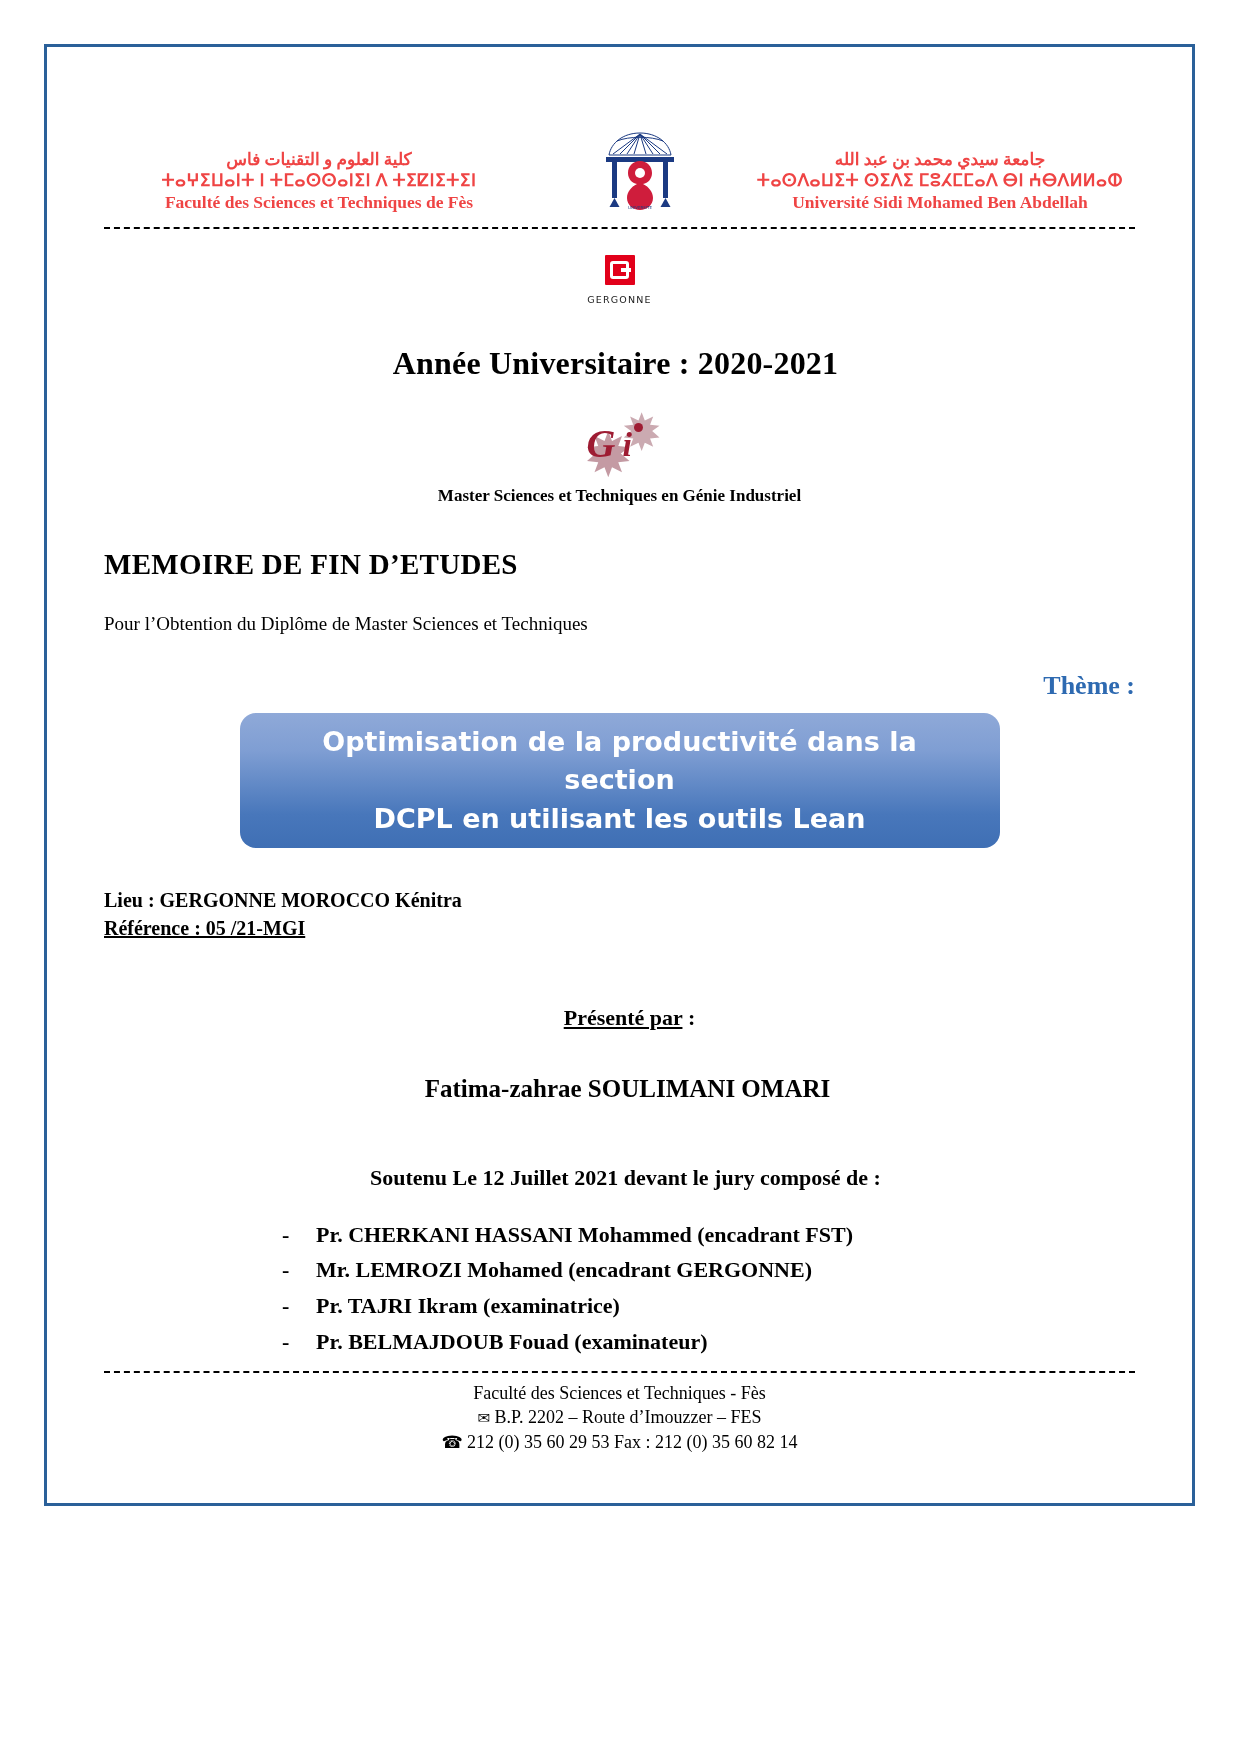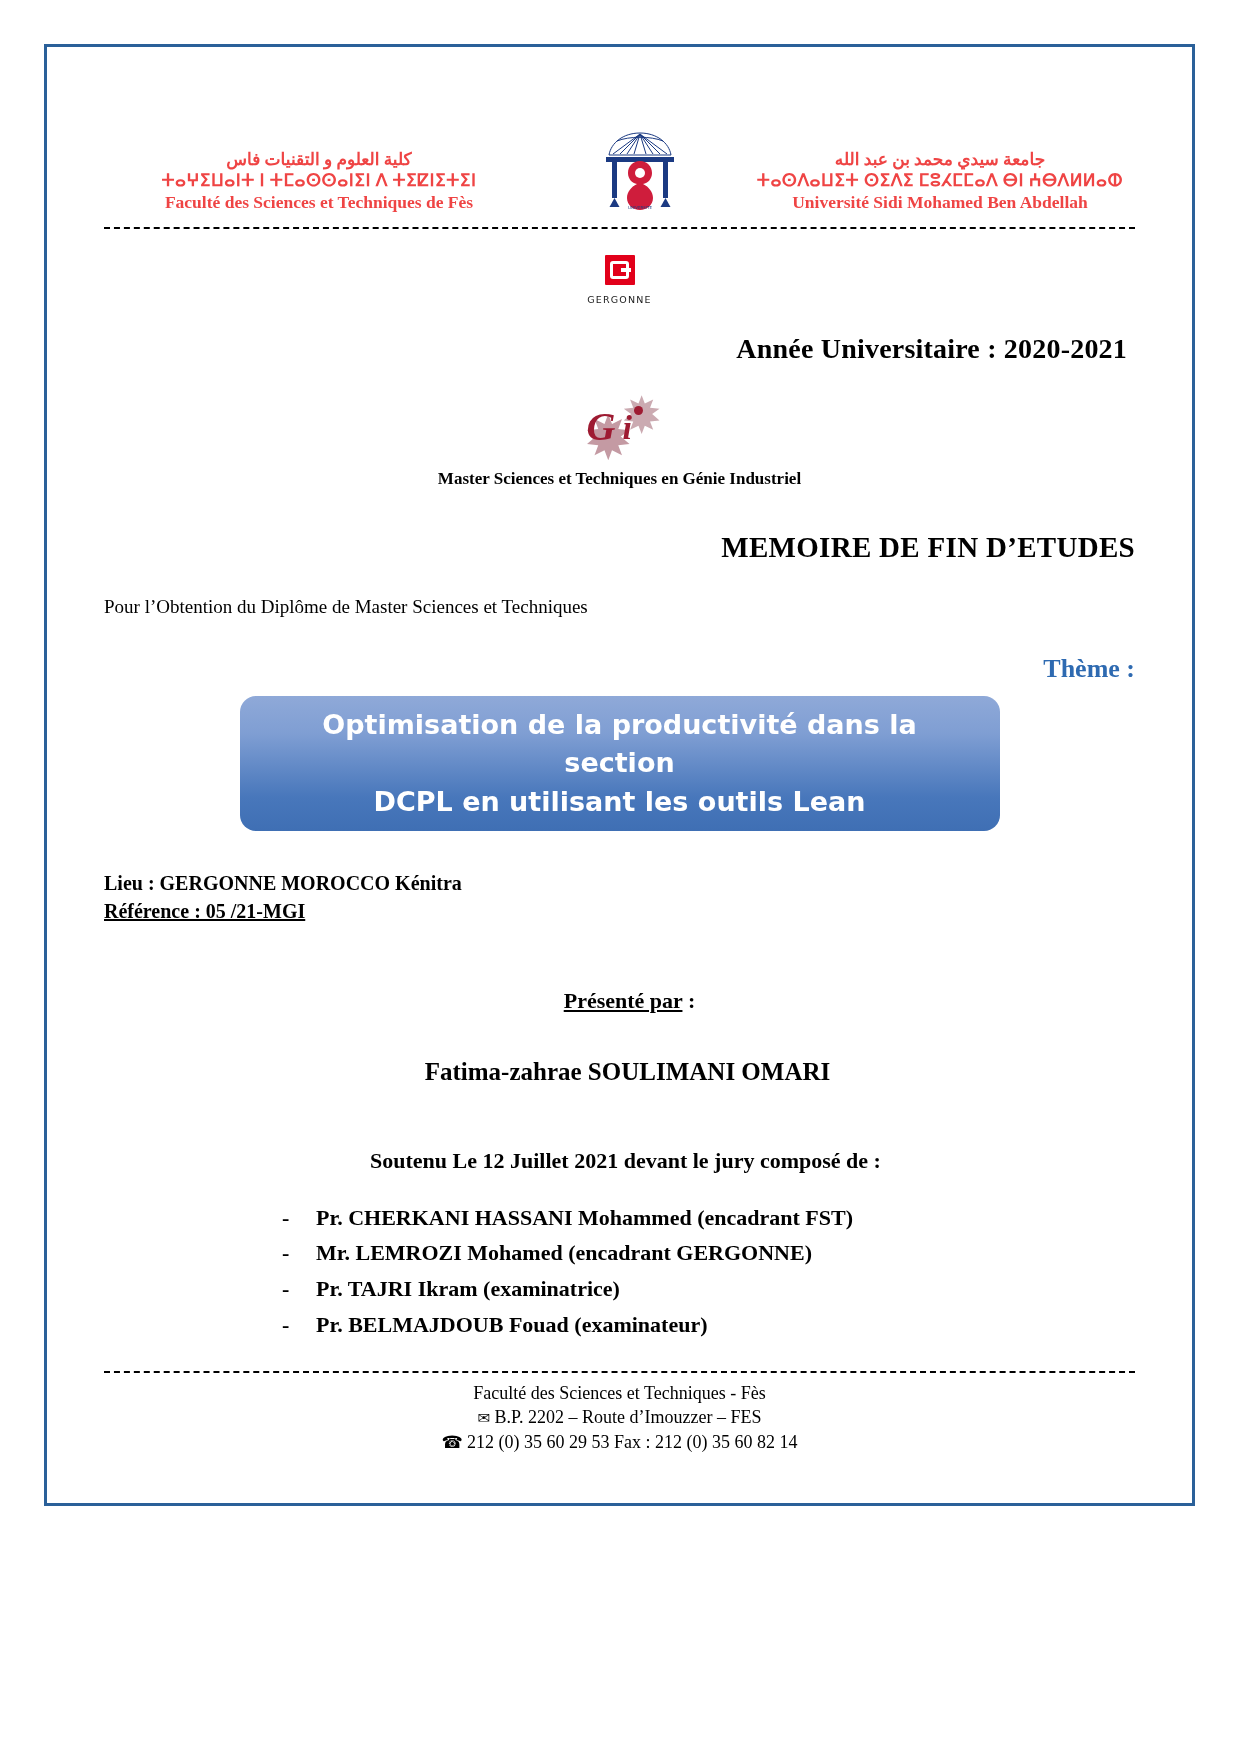--- a/index.html
+++ b/index.html
@@ -115,24 +115,24 @@
     font-family: "DejaVu Sans", sans-serif;
     font-size: 9.5px;
     letter-spacing: 1.2px;
     color: #1a1a1a;
     margin-top: 9px;
     font-weight: normal;
   }
 
   
   .annee {
-    text-align: right;
-    font-size: 28px;
-    font-weight: bold;
-    margin-top: 28px;
+    text-align: center;
+    font-size: 32px;
+    font-weight: bold;
+    margin-top: 40px;
     padding-right: 8px;
     letter-spacing: 0.2px;
   }
 
   
   .gi-logo {
     position: relative;
     width: 90px;
     height: 66px;
     margin: 30px auto 0 auto;
@@ -164,21 +164,21 @@
   }
 
   
   .master-line {
     text-align: center;
     font-size: 17px;
     font-weight: bold;
     margin-top: 8px;
   }
   .memoire-line {
-    text-align: right;
+    text-align: left;
     font-size: 29px;
     font-weight: bold;
     margin-top: 42px;
     letter-spacing: 0.3px;
   }
   .pour-line {
     text-align: left;
     font-size: 19px;
     margin-top: 32px;
   }

